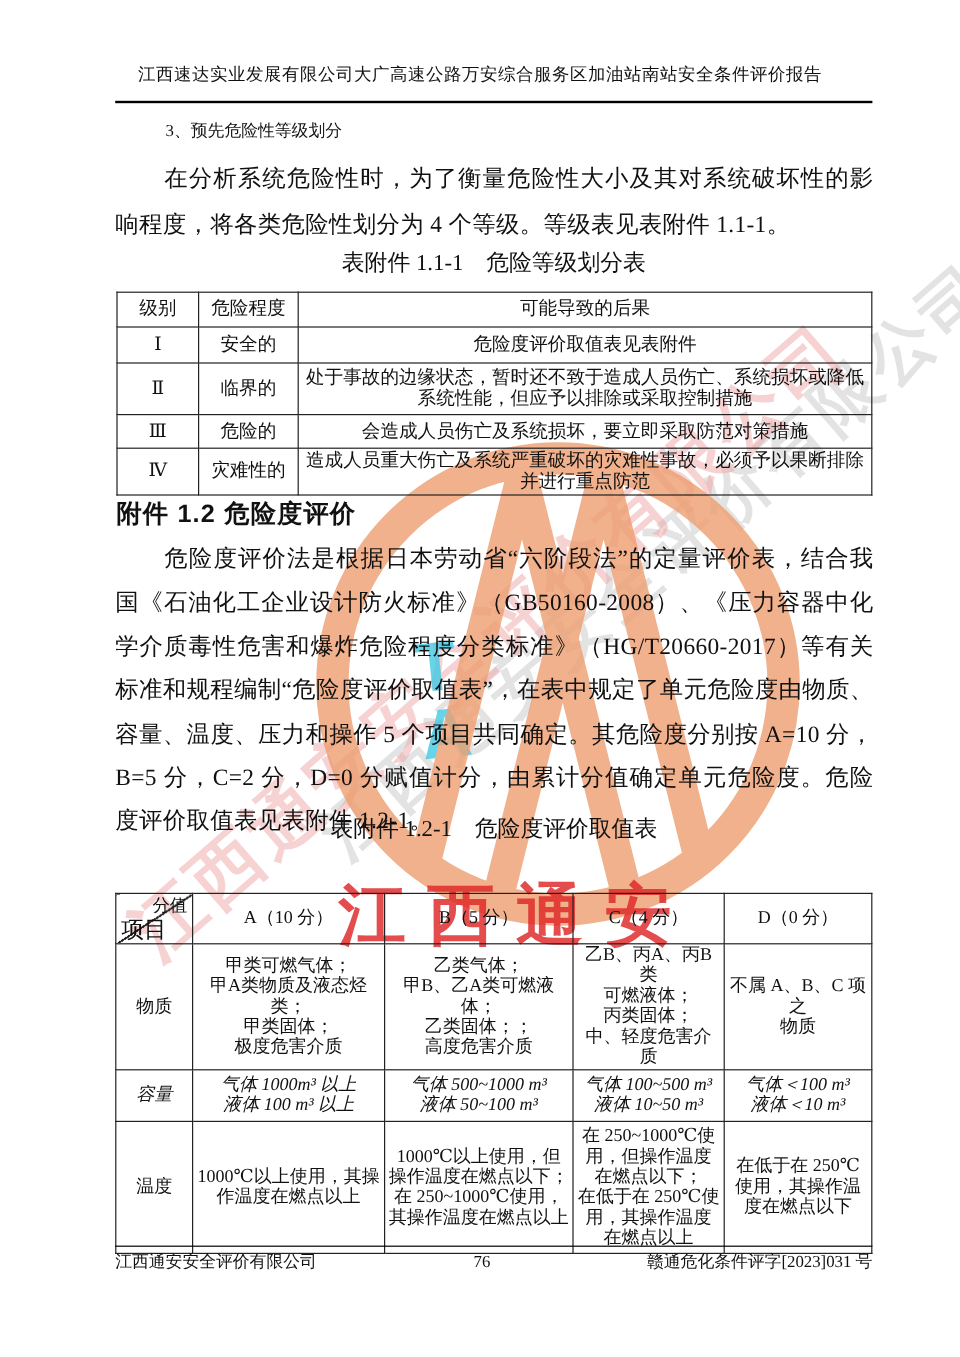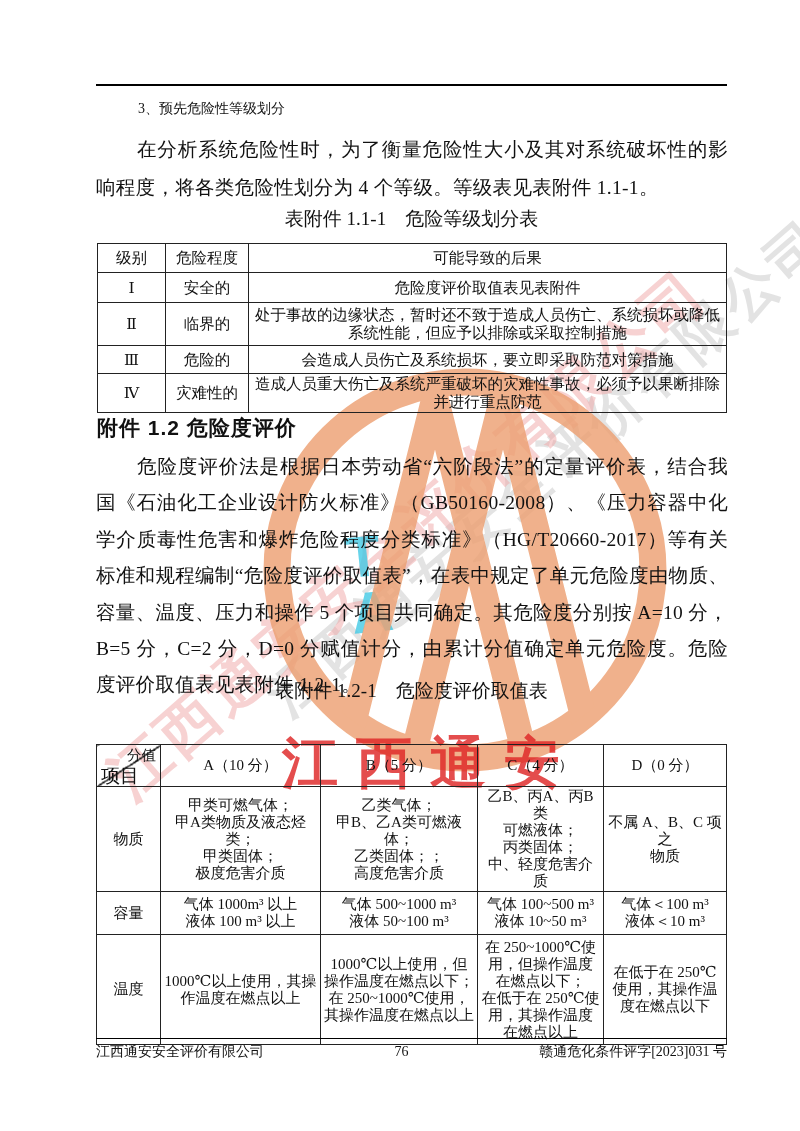--- a/index.html
+++ b/index.html
@@ -37,21 +37,21 @@
   .cap2{top:678px;}
   .sec12{position:absolute;top:414px;left:97px;font-size:21px;font-weight:800;
          font-family:"Liberation Sans",sans-serif;letter-spacing:1px;}
   table{border-collapse:collapse;table-layout:fixed;background:transparent;}
   td,th{border:1.2px solid #222;text-align:center;vertical-align:middle;
         padding:1px 3px;font-weight:normal;margin-left:37px;}
   .tbl1{position:absolute;top:243px;left:97px;width:630px;font-size:15.5px;line-height:18px;}
   .tbl1 .h{height:29px;} .tbl1 .r1{height:30px;} .tbl1 .r2{height:43px;}
   .tbl1 .r3{height:28px;} .tbl1 .r4{height:37px;}
   .tbl2{position:absolute;top:744px;left:96px;width:631px;font-size:15px;line-height:17px;}
-  .tbl2 .h{height:42px;} .tbl2 .rA{height:68px;} .tbl2 .rB{height:43px;} .tbl2 .rC{height:110px;}
+  .tbl2 .h{height:42px;} .tbl2 .rA{height:68px;} .tbl2 .rB{height:43px;font-style:italic;} .tbl2 .rC{height:110px;}
   .pre{white-space:pre-line;}
   .corner{position:relative;padding:12px;
      background:linear-gradient(to bottom right,transparent calc(50% - 0.8px),#222 calc(50% - 0.8px),#222 calc(50% + 0.8px),transparent calc(50% + 0.8px));}
   .corner .tr{position:absolute;top:2px;right:4px;font-size:14.5px;}
   .corner .bl{position:absolute;bottom:2px;left:4px;font-size:19px;}
   .ftr-rule{position:absolute;top:1038px;left:96px;width:631px;border-top:1.5px solid #000;}
   .ftr{position:absolute;top:1043px;left:96px;width:631px;display:flex;
        justify-content:space-between;align-items:baseline;font-size:14px;}
   .ftr .mid{flex:0 0 auto;}
 </style>
@@ -75,20 +75,21 @@
       <g clip-path="url(#ringclip)">
         <path d="M84 380 L172 28 L260 380" fill="none" stroke="#EDA173" stroke-width="26"></path>
         <path d="M152 380 L240 28 L328 380" fill="none" stroke="#EDA173" stroke-width="26"></path>
       </g>
     </svg>
     <div class="wm-red">江西通安</div>
   </div>
 
   <div class="content">
 
+    <div class="hdr-title">江西速达实业发展有限公司大广高速公路万安综合服务区加油站南站安全条件评价报告</div>
     <div class="hdr-rule"></div>
 
     <div class="sec3">3、预先危险性等级划分</div>
 
     <div class="para para1">在分析系统危险性时，为了衡量危险性大小及其对系统破坏性的影响程度，将各类危险性划分为 4 个等级。等级表见表附件 1.1-1。</div>
 
     <div class="caption cap1">表附件 1.1-1　危险等级划分表</div>
 
     <table class="tbl1">
       <colgroup>

